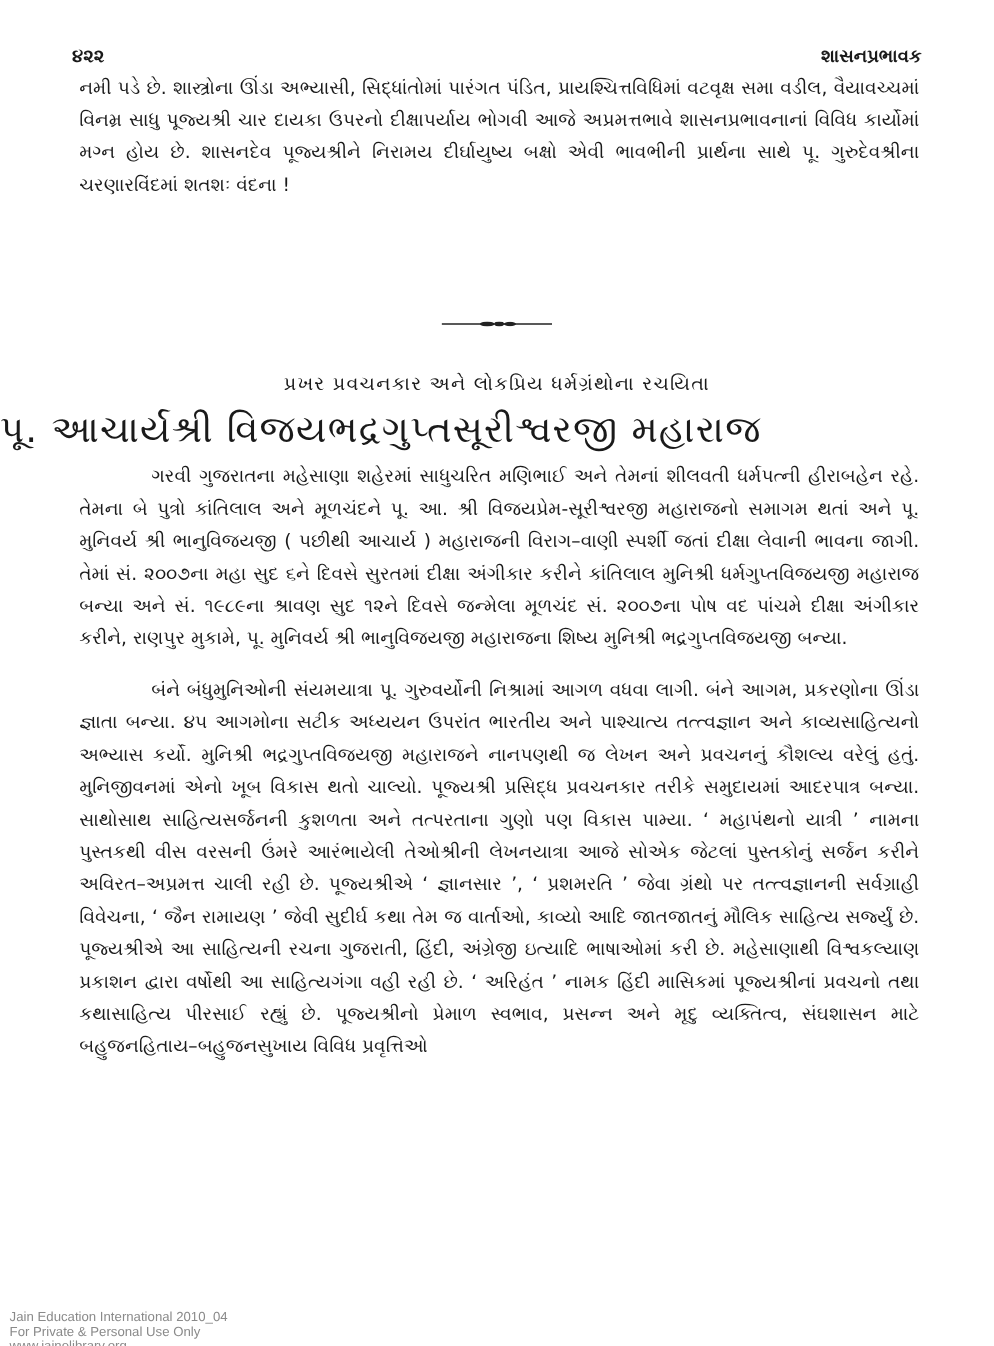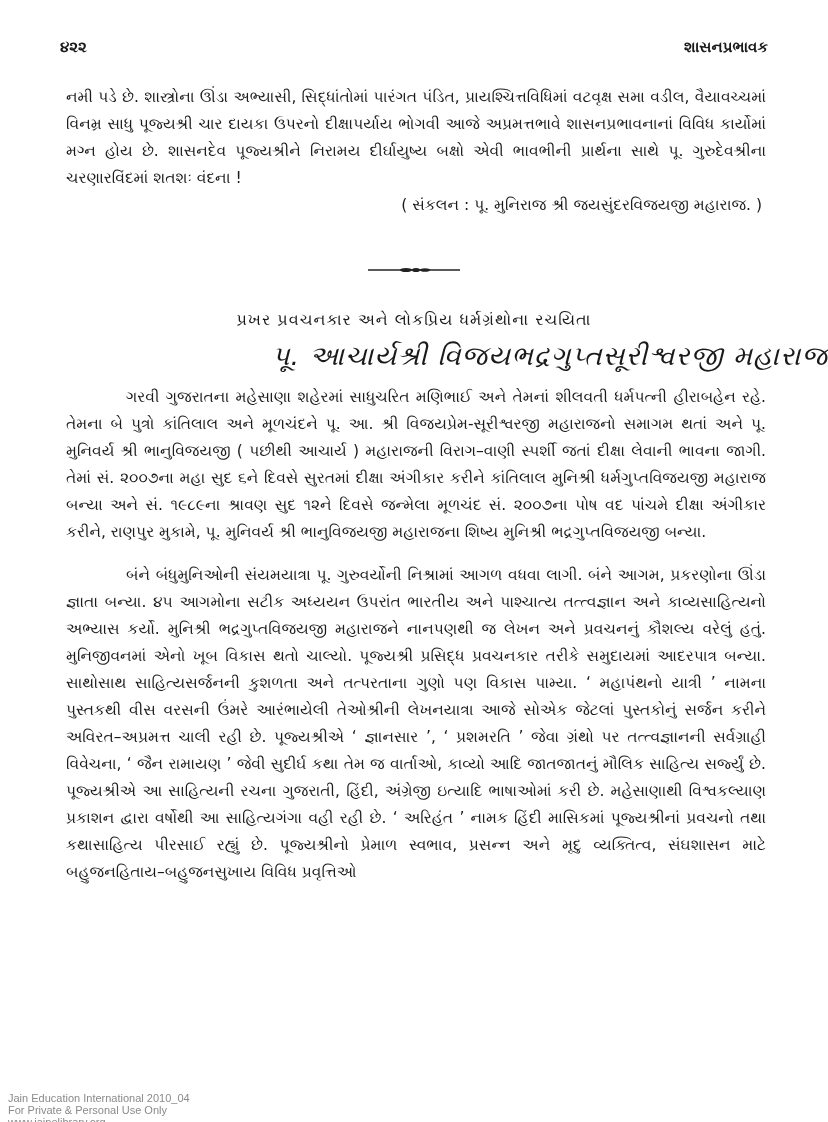--- a/index.html
+++ b/index.html
@@ -21,39 +21,38 @@
   .credit { text-align: right; padding-right: 4px; }
   .divider {
     position: absolute; left: 368px; top: 268px; width: 92px; height: 4px;
   }
   .subtitle {
     position: absolute; left: 0; right: 0; top: 310px;
     text-align: center; font-size: 16px; letter-spacing: 1px;
   }
   .title {
     position: absolute; left: 0; right: 0; top: 340px;
-    text-align: right; font-size: 27px; letter-spacing: 1px; font-style: italic;
+    text-align: left; font-size: 31px; letter-spacing: 1px;
   }
   .footer {
     position: absolute; left: 8px; right: 10px; top: 1092px;
     display: flex; justify-content: space-between;
     font-family: "Liberation Sans", sans-serif; font-size: 11px; color: #8a8a8a; flex-direction: column;
   }
 </style>
 </head>
 <body>
 
 <div class="page-header">
   <span>૪૨૨</span>
   <span>શાસનપ્રભાવક</span>
 </div>
 
-<div class="body-text" style="top:84px;">
+<div class="body-text" style="top:60px;">
   <p>નમી પડે છે. શાસ્ત્રોના ઊંડા અભ્યાસી, સિદ્ધાંતોમાં પારંગત પંડિત, પ્રાયશ્ચિત્તવિધિમાં વટવૃક્ષ સમા વડીલ, વૈયાવચ્ચમાં વિનમ્ર સાધુ પૂજ્યશ્રી ચાર દાયકા ઉપરનો દીક્ષાપર્યાય ભોગવી આજે અપ્રમત્તભાવે શાસનપ્રભાવનાનાં વિવિધ કાર્યોમાં મગ્ન હોય છે. શાસનદેવ પૂજ્યશ્રીને નિરામય દીર્ઘાયુષ્ય બક્ષો એવી ભાવભીની પ્રાર્થના સાથે પૂ. ગુરુદેવશ્રીના ચરણારવિંદમાં શતશઃ વંદના !</p>
-  <p class="credit">( સંકલન : પૂ. મુનિરાજ શ્રી જયસુંદરવિજયજી મહારાજ. )</p>
 </div>
 
 <svg class="divider" viewBox="0 0 92 4">
   <line x1="0" y1="2" x2="92" y2="2" stroke="#222" stroke-width="1.4"></line>
   <ellipse cx="38" cy="2" rx="6" ry="2" fill="#222"></ellipse>
   <ellipse cx="48" cy="2" rx="4" ry="2" fill="#222"></ellipse>
   <ellipse cx="57" cy="2" rx="5" ry="1.8" fill="#222"></ellipse>
 </svg>
 
 <div class="subtitle">પ્રખર પ્રવચનકાર અને લોકપ્રિય ધર્મગ્રંથોના રચયિતા</div>

